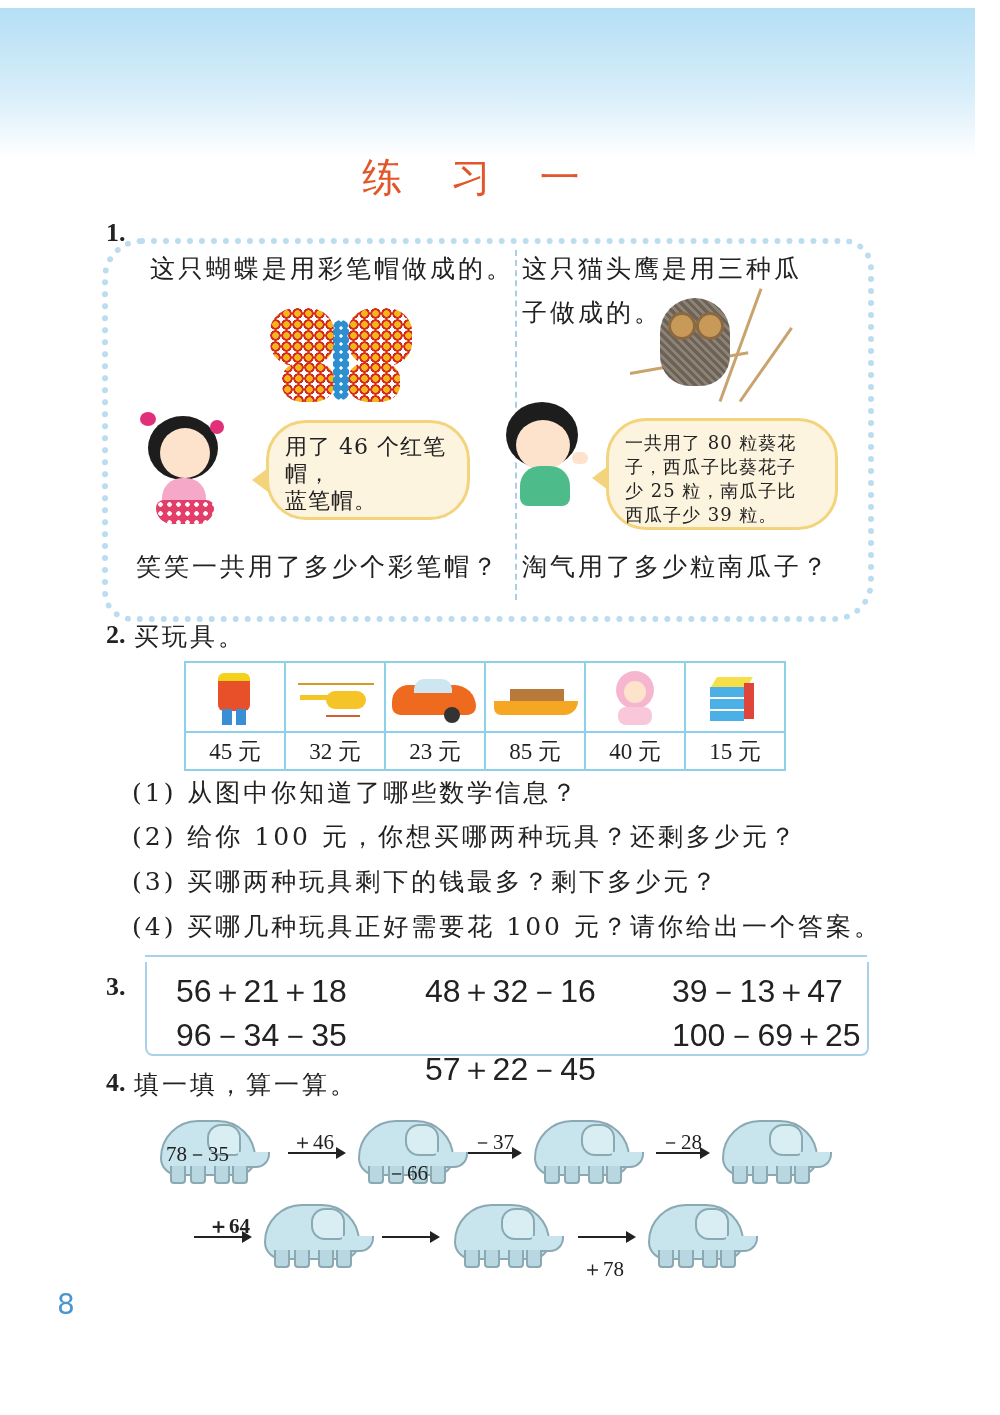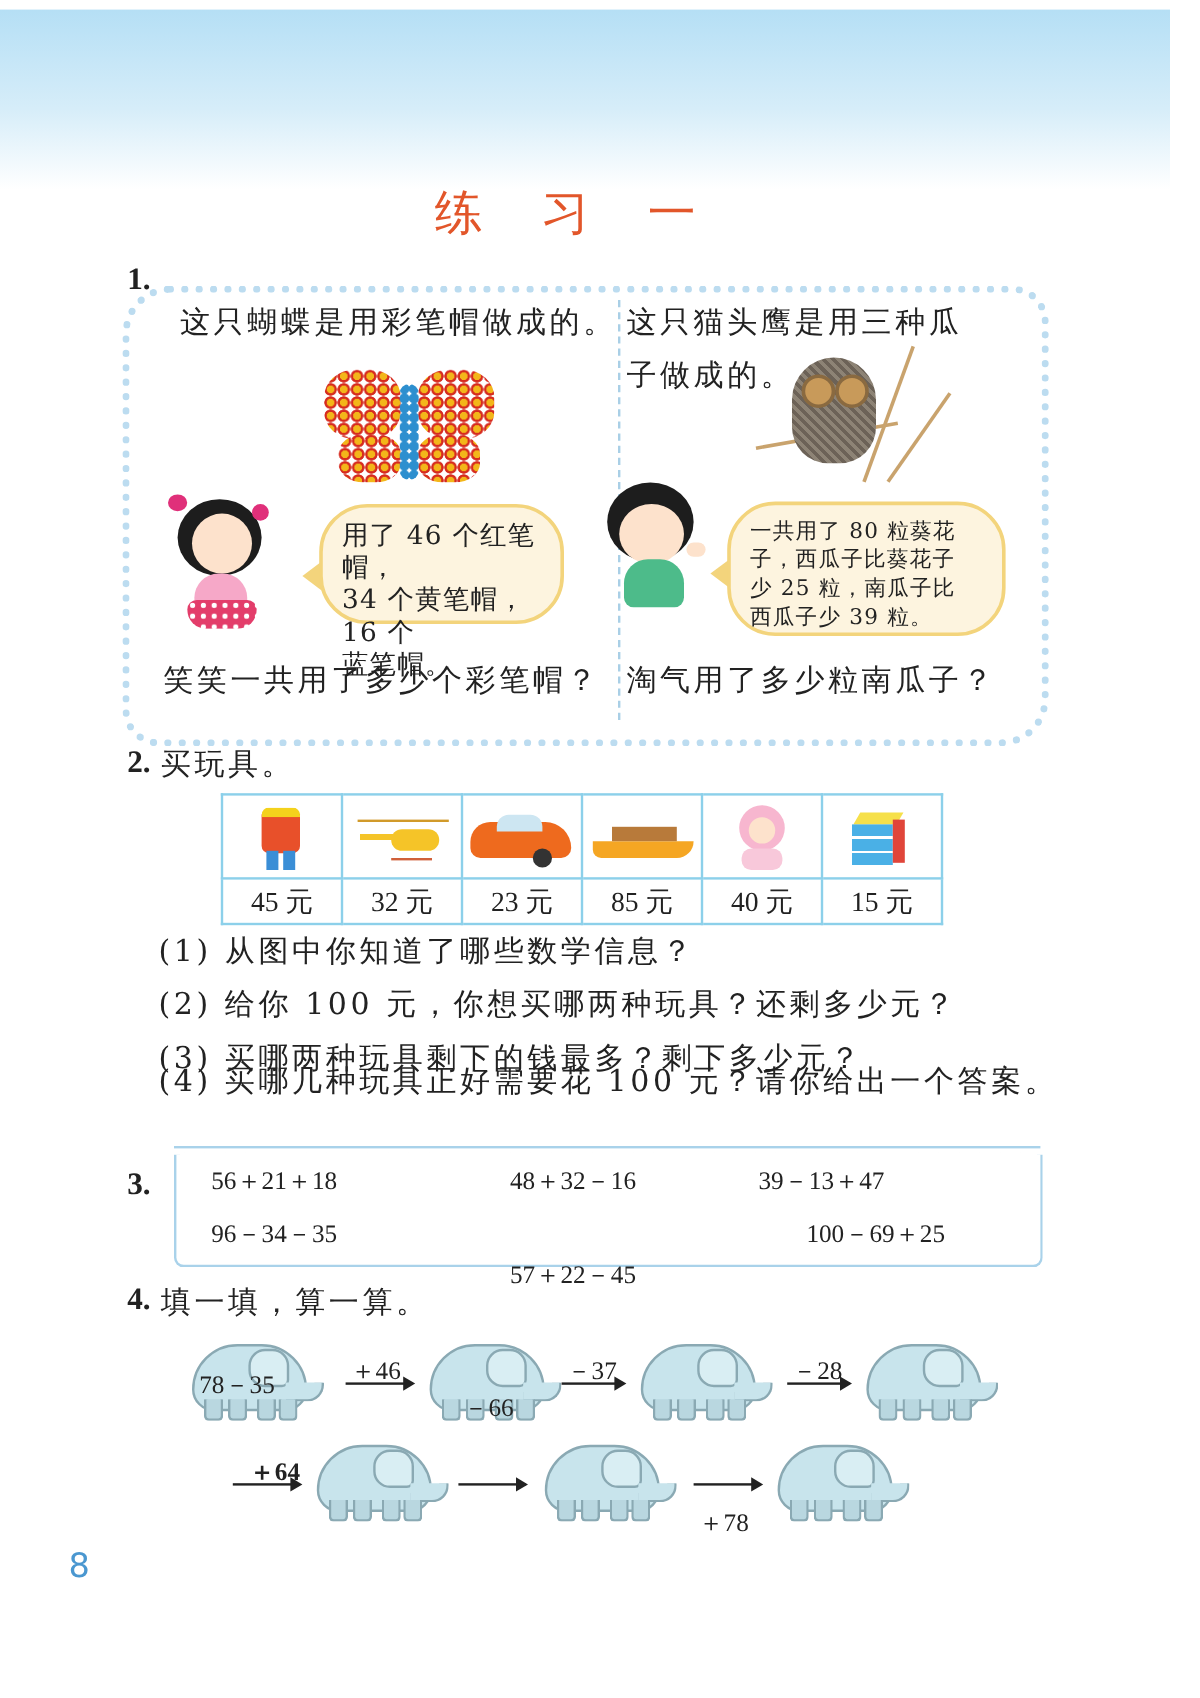--- a/index.html
+++ b/index.html
@@ -37,21 +37,21 @@
   .toy-table{position:absolute;left:184px;top:661px;border-collapse:collapse;}
   .toy-table td{border:2px solid #8cd0ea;width:98px;text-align:center;padding:0;}
   .toy-img{height:68px;position:relative;}
   .toy-price{height:36px;font-size:23px;font-family:"Liberation Serif",serif;}
   .sub{position:absolute;left:132px;font-size:25px;letter-spacing:3px;white-space:nowrap;}
   .frame3{position:absolute;left:145px;top:962px;width:720px;height:92px;border:2px solid #a9d2ea;
        border-top:none;border-radius:0 0 8px 8px;}
   .frame3-top{position:absolute;left:145px;top:955px;width:722px;height:12px;
        background:radial-gradient(circle at 50% 0,#fff 0 9px,transparent 10px) repeat-x;background-size:34px 12px;
        border-top:2px solid #a9d2ea;}
-  .expr{position:absolute;font-family:Liberation Serif, serif;font-size:21px;white-space:nowrap;}
+  .expr{position:absolute;font-family:Liberation Sans, sans-serif;font-size:32px;white-space:nowrap;}
   .elephant{position:absolute;width:120px;height:70px;}
   .el-body{position:absolute;left:8px;top:4px;width:92px;height:52px;background:#c8e4ec;border:2px solid #8aa9b3;border-radius:46px 46px 22px 22px;}
   .el-ear{position:absolute;left:55px;top:8px;width:30px;height:28px;background:#d9eef3;border:2px solid #8aa9b3;border-radius:14px 14px 6px 14px;}
   .el-trunk{position:absolute;left:86px;top:36px;width:30px;height:14px;border:2px solid #8aa9b3;border-left:none;border-top:none;border-radius:0 0 14px 0;background:#c8e4ec;}
   .el-leg{position:absolute;top:50px;width:12px;height:16px;background:#b9d7e0;border:2px solid #8aa9b3;border-top:none;border-radius:0 0 4px 4px;}
   .el-label{position:absolute;left:14px;top:24px;font-family:"Liberation Serif",serif;font-size:21px;}
   .arrow{position:absolute;height:2px;background:#222;}
   .arrow:after{content:"";position:absolute;right:-2px;top:-5px;border-left:10px solid #222;border-top:6px solid transparent;border-bottom:6px solid transparent;}
   .op{position:absolute;font-family:"Liberation Serif",serif;font-size:21px;white-space:nowrap;}
   .page-num{position:absolute;left:57px;top:1288px;font-family:"DejaVu Sans","Liberation Sans",sans-serif;font-size:28px;color:#4a97d0;}
@@ -79,21 +79,20 @@
   <div class="kid-head" style="left:148px;top:416px;width:70px;height:64px;"></div>
   <div class="kid-face" style="left:160px;top:428px;width:50px;height:50px;"></div>
   <div style="position:absolute;left:140px;top:412px;width:16px;height:14px;border-radius:50%;background:#e0307a;"></div>
   <div style="position:absolute;left:210px;top:420px;width:14px;height:14px;border-radius:50%;background:#e0307a;"></div>
   <div class="kid-body" style="left:162px;top:478px;width:44px;height:30px;background:#f6a8c8;"></div>
   <div style="position:absolute;left:156px;top:500px;width:58px;height:24px;border-radius:10px 10px 20px 20px;background:radial-gradient(circle,#fff 0 2px,#e33d6a 2.5px);background-size:9px 9px;"></div>
 </div>
 <div class="tail" style="left:252px;top:468px;border-right:16px solid #f3d47c;"></div>
 <div class="bubble" style="left:266px;top:420px;width:204px;height:100px;">
   <div>用了 46 个红笔帽，</div>
-  <div>34 个黄笔帽，16 个</div>
   <div>蓝笔帽。</div>
 </div>
 <div class="t" style="left:136px;top:550px;">笑笑一共用了多少个彩笔帽？</div>
 
 <div class="t" style="left:522px;top:252px;">这只猫头鹰是用三种瓜</div>
 <div class="t" style="left:522px;top:296px;">子做成的。</div>
 <div>
   <div class="stick" style="left:630px;top:372px;width:120px;transform:rotate(-10deg);"></div>
   <div class="stick" style="left:720px;top:400px;width:120px;transform:rotate(-70deg);"></div>
   <div class="stick" style="left:740px;top:400px;width:90px;transform:rotate(-55deg);"></div>
@@ -162,28 +161,28 @@
     <td class="toy-price">85 元</td>
     <td class="toy-price">40 元</td>
     <td class="toy-price">15 元</td>
   </tr>
 </tbody>
   </table>
 
 <div class="sub" style="top:776px;">(1) 从图中你知道了哪些数学信息？</div>
 <div class="sub" style="top:820px;">(2) 给你 100 元，你想买哪两种玩具？还剩多少元？</div>
 <div class="sub" style="top:865px;">(3) 买哪两种玩具剩下的钱最多？剩下多少元？</div>
-<div class="sub" style="top:884px;">(4) 买哪几种玩具正好需要花 100 元？请你给出一个答案。</div>
+<div class="sub" style="top:910px;">(4) 买哪几种玩具正好需要花 100 元？请你给出一个答案。</div>
 
 <div class="qnum" style="left:106px;top:972px;">3.</div>
 <div class="frame3-top"></div>
 <div class="frame3"></div>
 <div class="expr" style="left:176px;top:970px;">56＋21＋18</div>
 <div class="expr" style="left:425px;top:970px;">48＋32－16</div>
-<div class="expr" style="left:632px;top:970px;">39－13＋47</div>
+<div class="expr" style="left:672px;top:970px;">39－13＋47</div>
 <div class="expr" style="left:176px;top:1014px;">96－34－35</div>
 <div class="expr" style="left:425px;top:1048px;">57＋22－45</div>
 <div class="expr" style="left:672px;top:1014px;">100－69＋25</div>
 
 <div class="qnum" style="left:106px;top:1068px;">4.</div>
 <div class="t" style="left:134px;top:1068px;">填一填，算一算。</div>
 
 <div class="elephant" style="left:152px;top:1116px;">
   <div class="el-body"></div>
     <div class="el-ear"></div>

